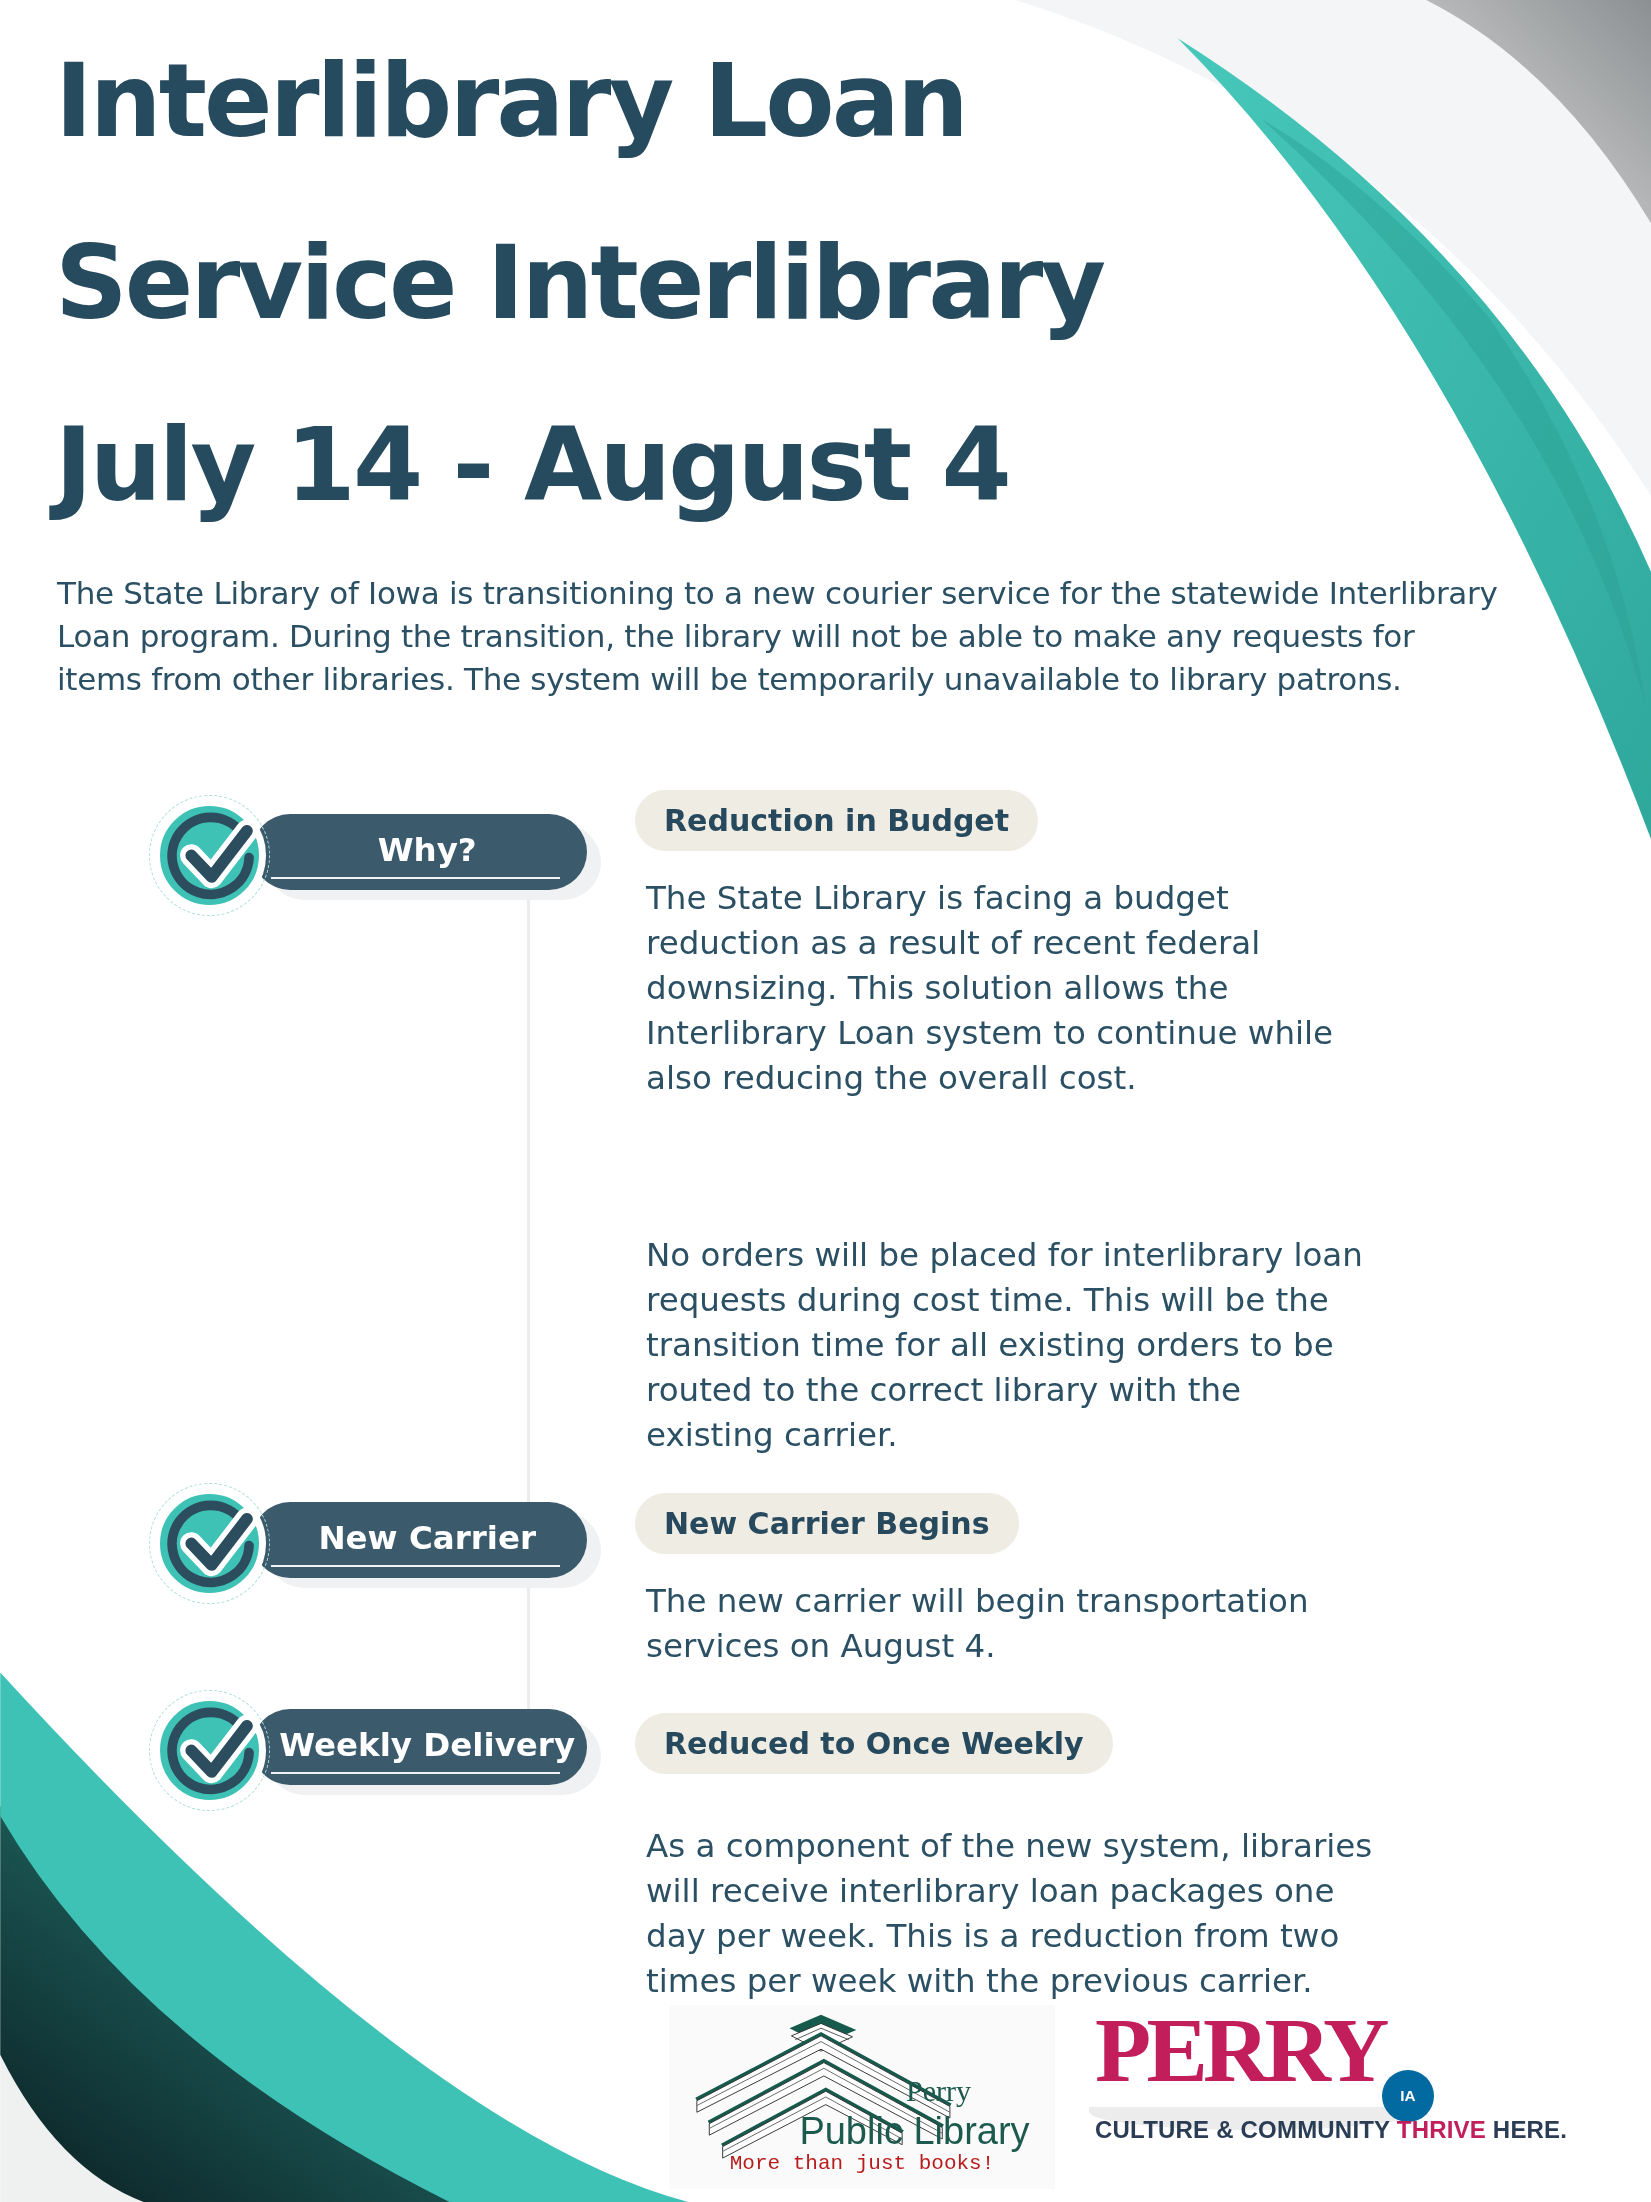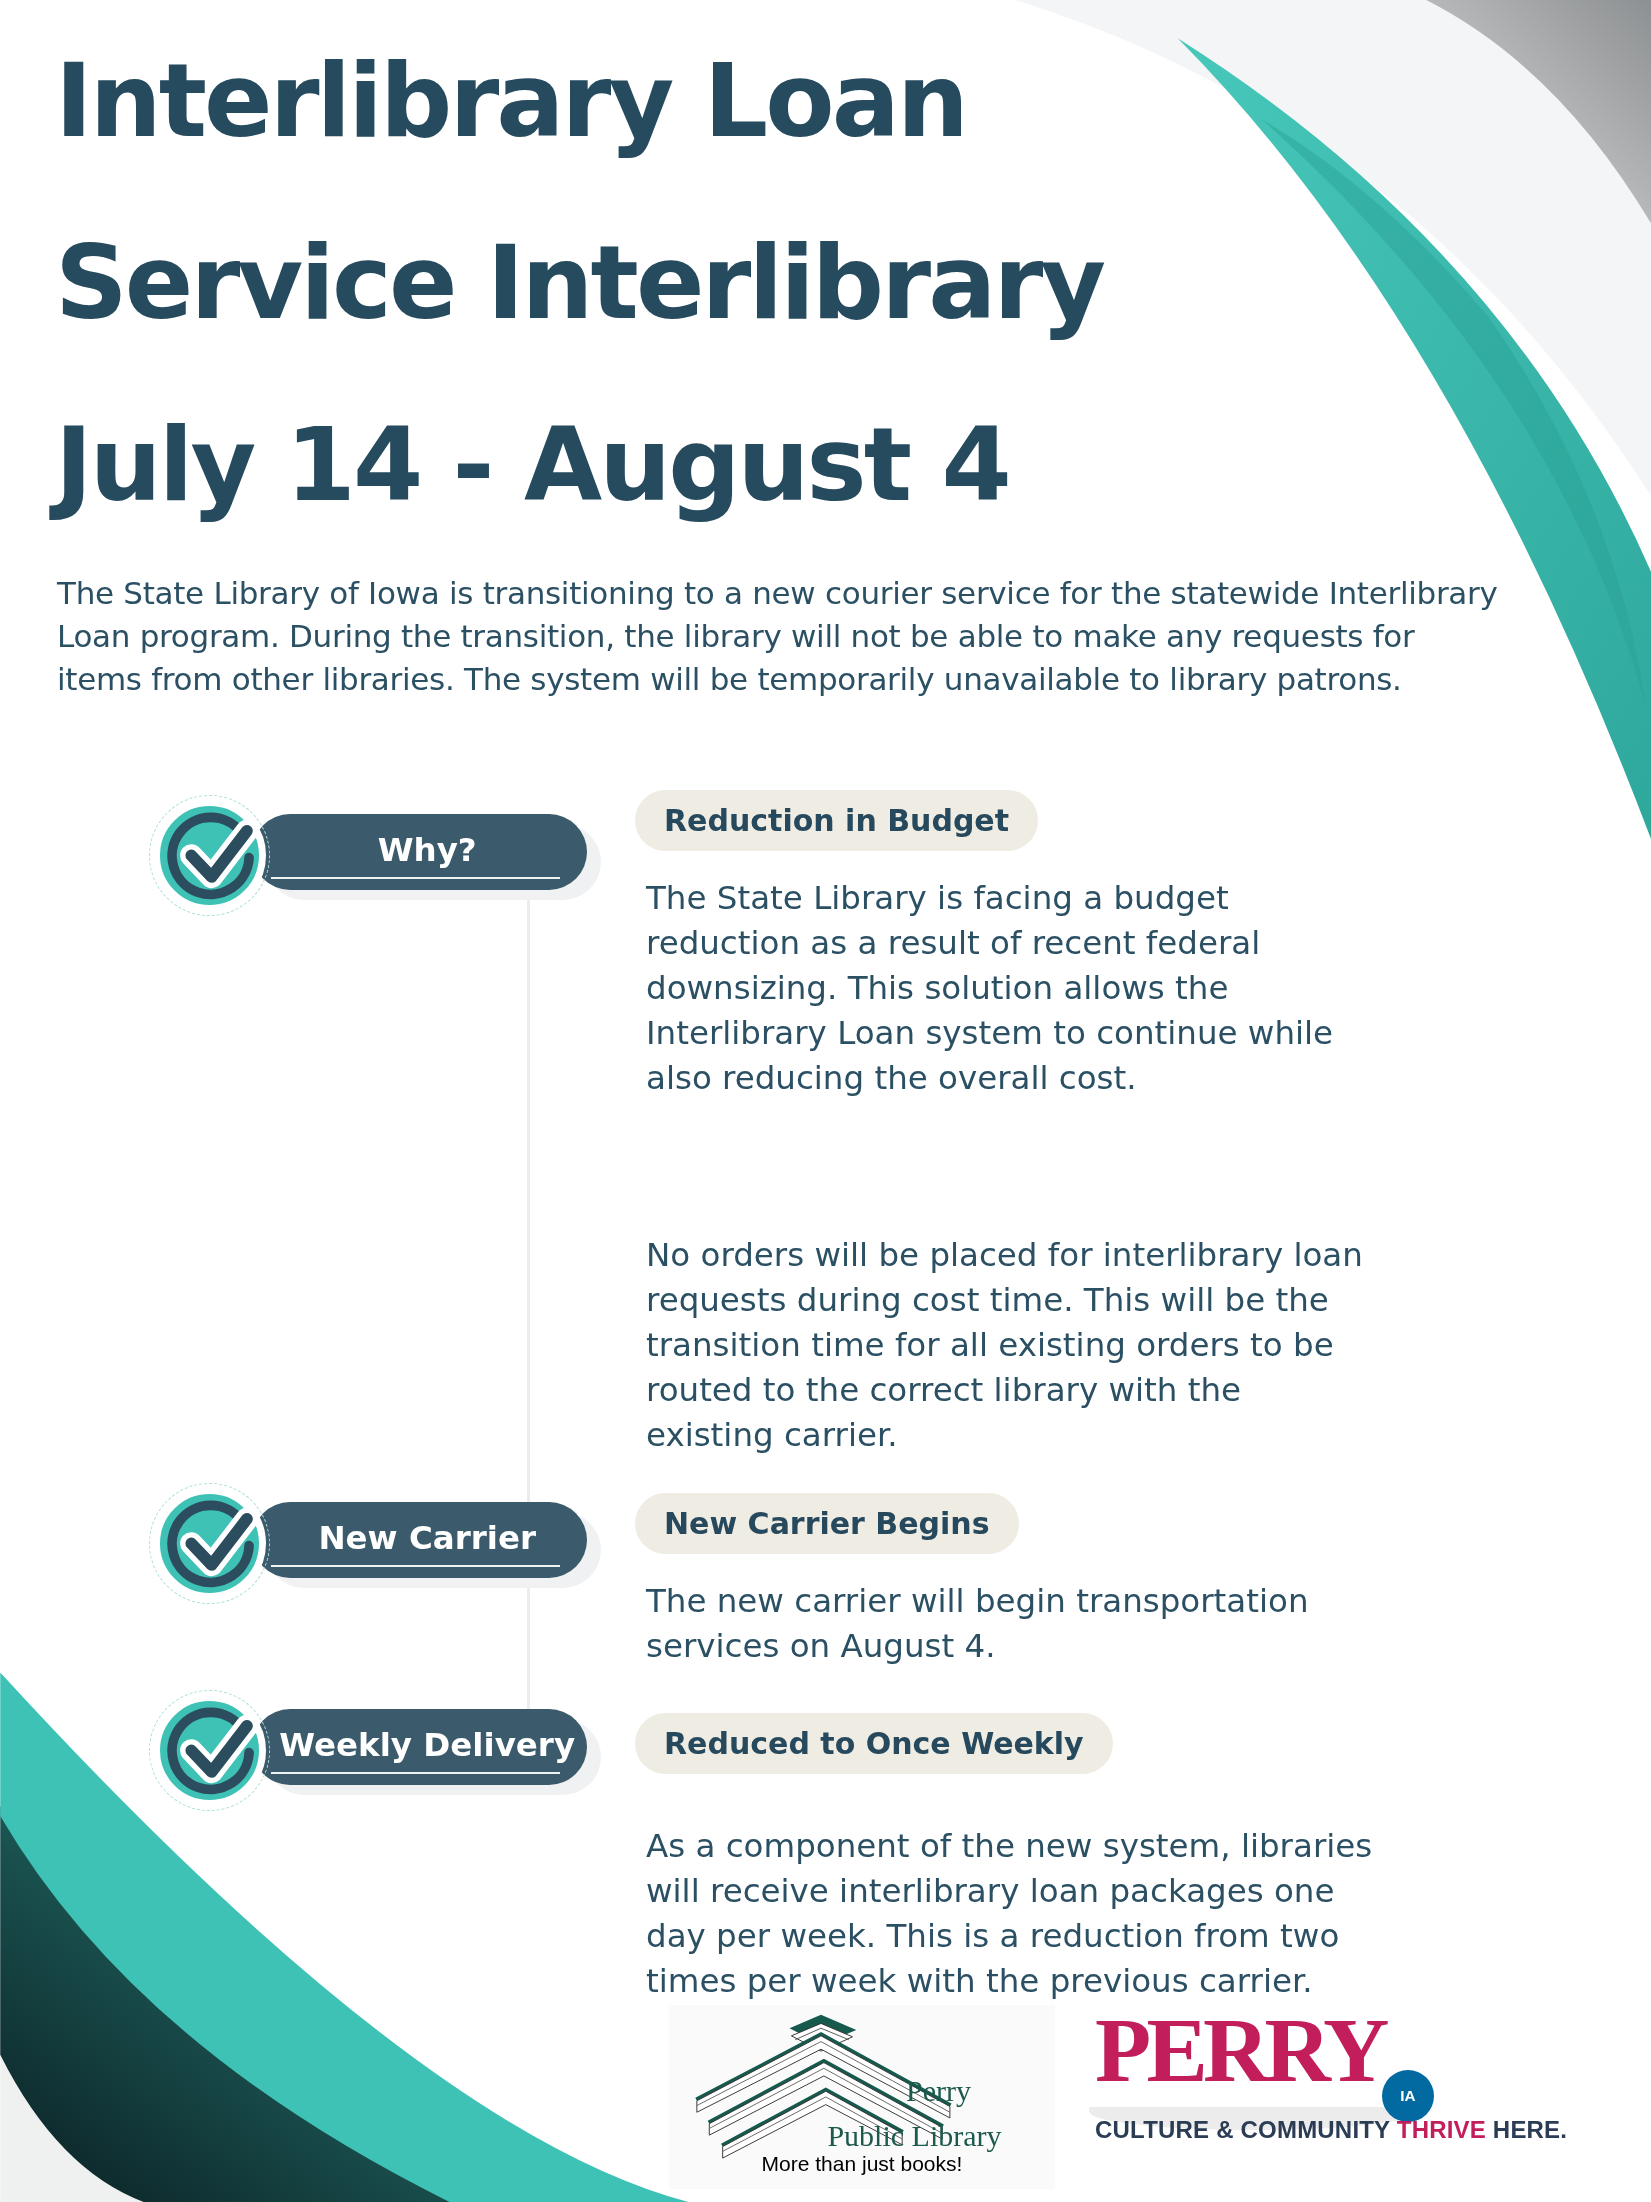--- a/index.html
+++ b/index.html
@@ -44,23 +44,23 @@
   .r2-badge{top:1135px;} .r2-head{top:1141px;} .r2-body{top:1233px;}
   .r3-badge{top:1487px;} .r3-head{top:1493px;} .r3-body{top:1579px;}
   .r4-badge{top:1694px;} .r4-head{top:1713px;} .r4-body{top:1824px;}
 
   
   .lib-card{position:absolute;left:669px;top:2005px;width:386px;height:184px;background:#fafafa;z-index:2;}
   .lib-card .books{position:absolute;left:3.8px;top:3.8px;}
   .lib-name1{position:absolute;left:0;top:69px;width:386px;text-align:center;padding-left:153px;box-sizing:border-box;
              font-family:"Liberation Serif",serif;font-size:30px;color:#1d5a4e;}
   .lib-name2{position:absolute;left:0;top:105px;width:386px;text-align:center;padding-left:105px;box-sizing:border-box;
-             font-family:Liberation Serif, serif;font-size:30px;color:#1d5a4e;margin-top:9px;}
+             font-family:Liberation Sans, sans-serif;font-size:38px;color:#1d5a4e;}
   .lib-tag{position:absolute;left:0;top:147px;width:386px;text-align:center;
-           font-size:21px;color:#000000;font-family:Liberation Sans, sans-serif;}
+           font-size:21px;color:#b91c1c;font-family:Liberation Mono, monospace;}
 
   .perry{position:absolute;left:1095px;top:2011px;width:363px;height:153px;z-index:2;}
   .perry-word{position:absolute;left:0;top:-13.4px;font-family:"Liberation Serif",serif;font-weight:bold;
               font-size:92px;color:#c11e5b;letter-spacing:-4.8px;line-height:105px;}
   .perry-ia{position:absolute;left:287px;top:59px;width:52px;height:52px;border-radius:50%;background:#0369a1;
             color:#ffffff;font-size:15.3px;font-weight:bold;display:flex;align-items:center;justify-content:center;
             font-family:"Liberation Sans",sans-serif;}
   .perry-swoosh{position:absolute;left:-5.7px;top:96px;width:329px;height:23px;background:#ececec;
                 border-radius:0 0 100% 100%/0 0 160% 160%;z-index:-1;}
   .perry-tag{position:absolute;left:0;top:105px;width:363px;white-space:nowrap;

